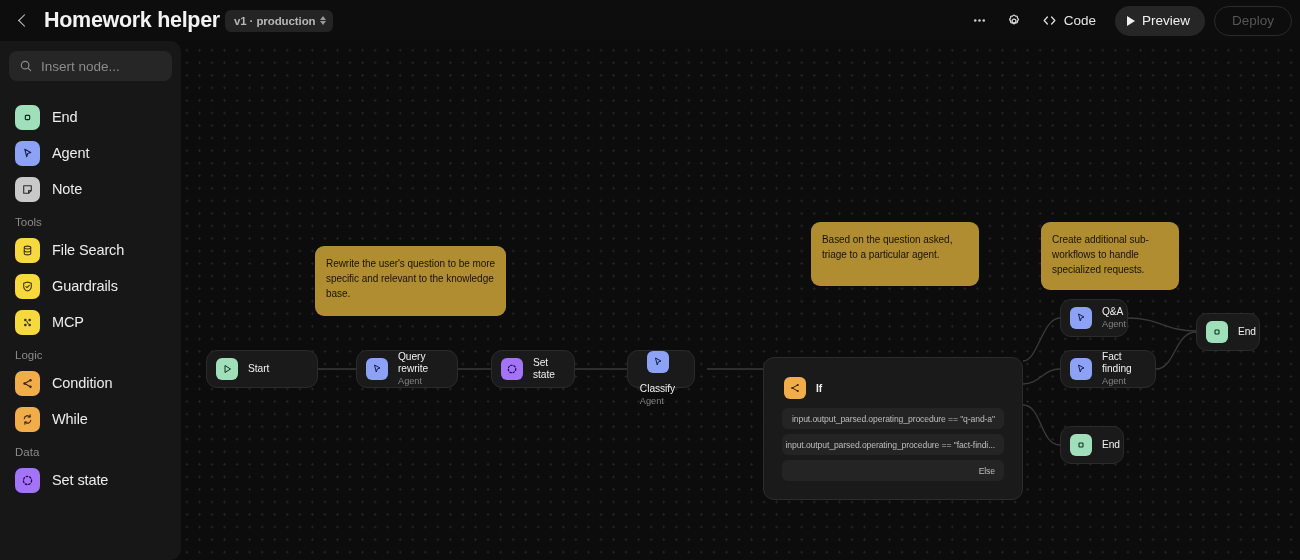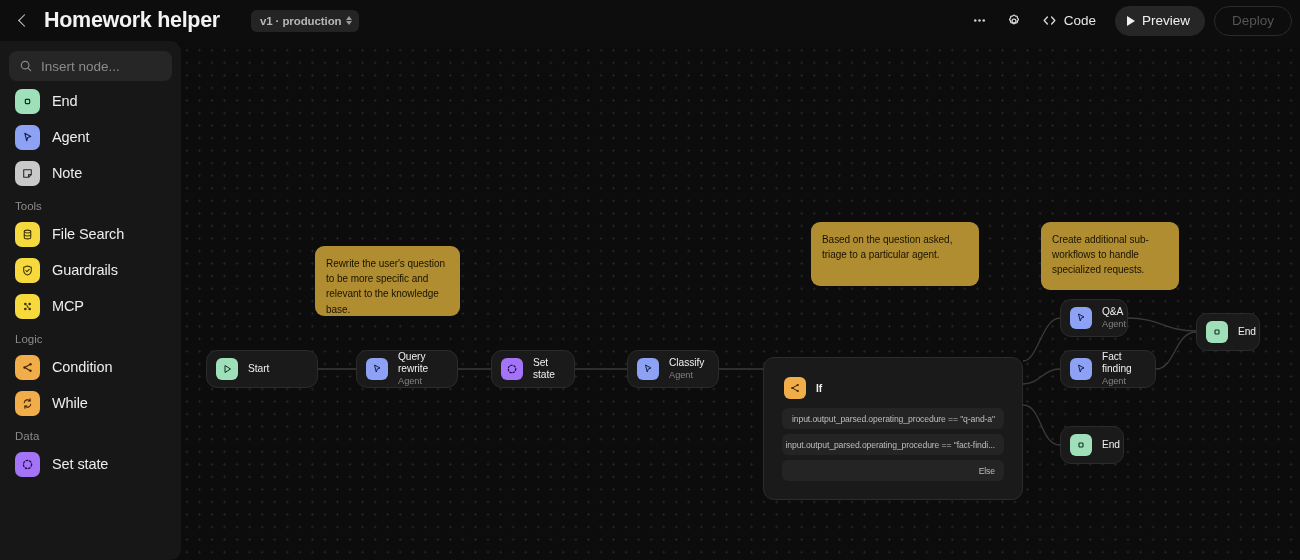--- a/index.html
+++ b/index.html
@@ -25,21 +25,21 @@
   }
   .chev-left {
     width: 9px; height: 9px; border-left: 1.7px solid #cfcfcf;
     border-bottom: 1.7px solid #cfcfcf; transform: rotate(45deg); margin-left: 3px;
   }
   #page-title {
     font-size: 21.5px; font-weight: 700; color: #f2f2f2;
     letter-spacing: -0.3px; margin-left: 6px; white-space: nowrap;
   }
   #version-pill {
-    margin-left: 31px; height: 22px; padding: 0 7px 0 9px;
+    margin-left: 5px; height: 22px; padding: 0 7px 0 9px;
     background: #242424; border-radius: 6px;
     display: flex; align-items: center; gap: 5px; cursor: pointer;
   }
   #version-pill .vtext { font-size: 11.5px; color: #b6b6b6; font-weight: 600; letter-spacing: -0.1px;}
   .updown { display: flex; flex-direction: column; gap: 1.5px; align-items: center; }
   .updown i { display: block; width: 0; height: 0; border-left: 3.2px solid transparent; border-right: 3.2px solid transparent; }
   .updown i.up { border-bottom: 4px solid #9a9a9a; }
   .updown i.dn { border-top: 4px solid #9a9a9a; }
 
   #header-right {
@@ -81,21 +81,21 @@
 
   
   #sidebar {
     position: absolute; left: 0; top: 41px; width: 181px; height: 519px;
     background: #171717; border-radius: 0 11px 11px 0;
     padding: 10px 9px 0 9px; overflow: hidden; z-index: 20;
   }
   #search-box {
     height: 30px; background: #262626; border-radius: 8px;
     display: flex; align-items: center; gap: 8px; padding: 0 10px;
-    margin-bottom: 2px; cursor: text;
+    margin-bottom: 18px; cursor: text;
   }
   #search-input {
     background: transparent; border: none; outline: none;
     color: #dcdcdc; font-size: 13.5px; font-family: inherit; width: 120px;
   }
   #search-input::placeholder { color: #8b8b8b; }
 
   .sb-item {
     height: 36px; display: flex; align-items: center; gap: 12px;
     padding: 0 6px; border-radius: 8px; cursor: pointer;
@@ -207,21 +207,21 @@
         <path d="M575 328 L627 328"></path>
         <path d="M707 328 L763 328"></path>
         <path d="M1023 320 C 1038 320, 1042 277, 1060 277"></path>
         <path d="M1023 343 C 1040 343, 1043 328, 1060 328"></path>
         <path d="M1023 364 C 1042 364, 1040 404, 1060 404"></path>
         <path d="M1128 277 C 1160 277, 1165 290, 1196 290"></path>
         <path d="M1156 328 C 1175 328, 1175 291, 1196 291"></path>
       </g>
     </svg>
 
-    <div class="note" style="left:315px; top:205px; width:145px; height:70px;">
+    <div class="note" style="left:315px; top:205px; width:191px; height:70px;">
       <span>Rewrite the user's question to be more specific and relevant to the knowledge base.</span>
     </div>
     <div class="note" style="left:811px; top:181px; width:168px; height:64px;">
       <span>Based on the question asked, triage to a particular agent.</span>
     </div>
     <div class="note" style="left:1041px; top:181px; width:138px; height:68px;">
       <span>Create additional sub-workflows to handle specialized requests.</span>
     </div>
 
     <div class="node" style="left:206px; top:309px; width:112px;">
@@ -251,21 +251,21 @@
       <span class="node-icon" style="background:#a374f7;">
         <svg width="12" height="12" viewBox="0 0 24 24" fill="none" stroke="#23054d" stroke-width="2.4" stroke-linecap="round" stroke-dasharray="3 3.4">
             <circle cx="12" cy="12" r="7.5"></circle>
           </svg>
       </span>
       <span class="node-txt">
         <span class="node-title">Set state</span>
       </span>
     </div>
 
-    <div class="node" style="left:627px; top:309px; width:92px;">
+    <div class="node" style="left:627px; top:309px; width:68px;flex-direction:column;">
       <span class="node-icon" style="background:#8ea2f5;">
         <svg width="12" height="12" viewBox="0 0 24 24" fill="none" stroke="#14204c" stroke-width="2" stroke-linejoin="round">
             <path d="M7 4 L18 10 L12.5 12 L10.5 18 Z"></path>
           </svg>
       </span>
       <span class="node-txt">
         <span class="node-title">Classify</span>
         <span class="node-sub">Agent</span>
       </span>
     </div>

